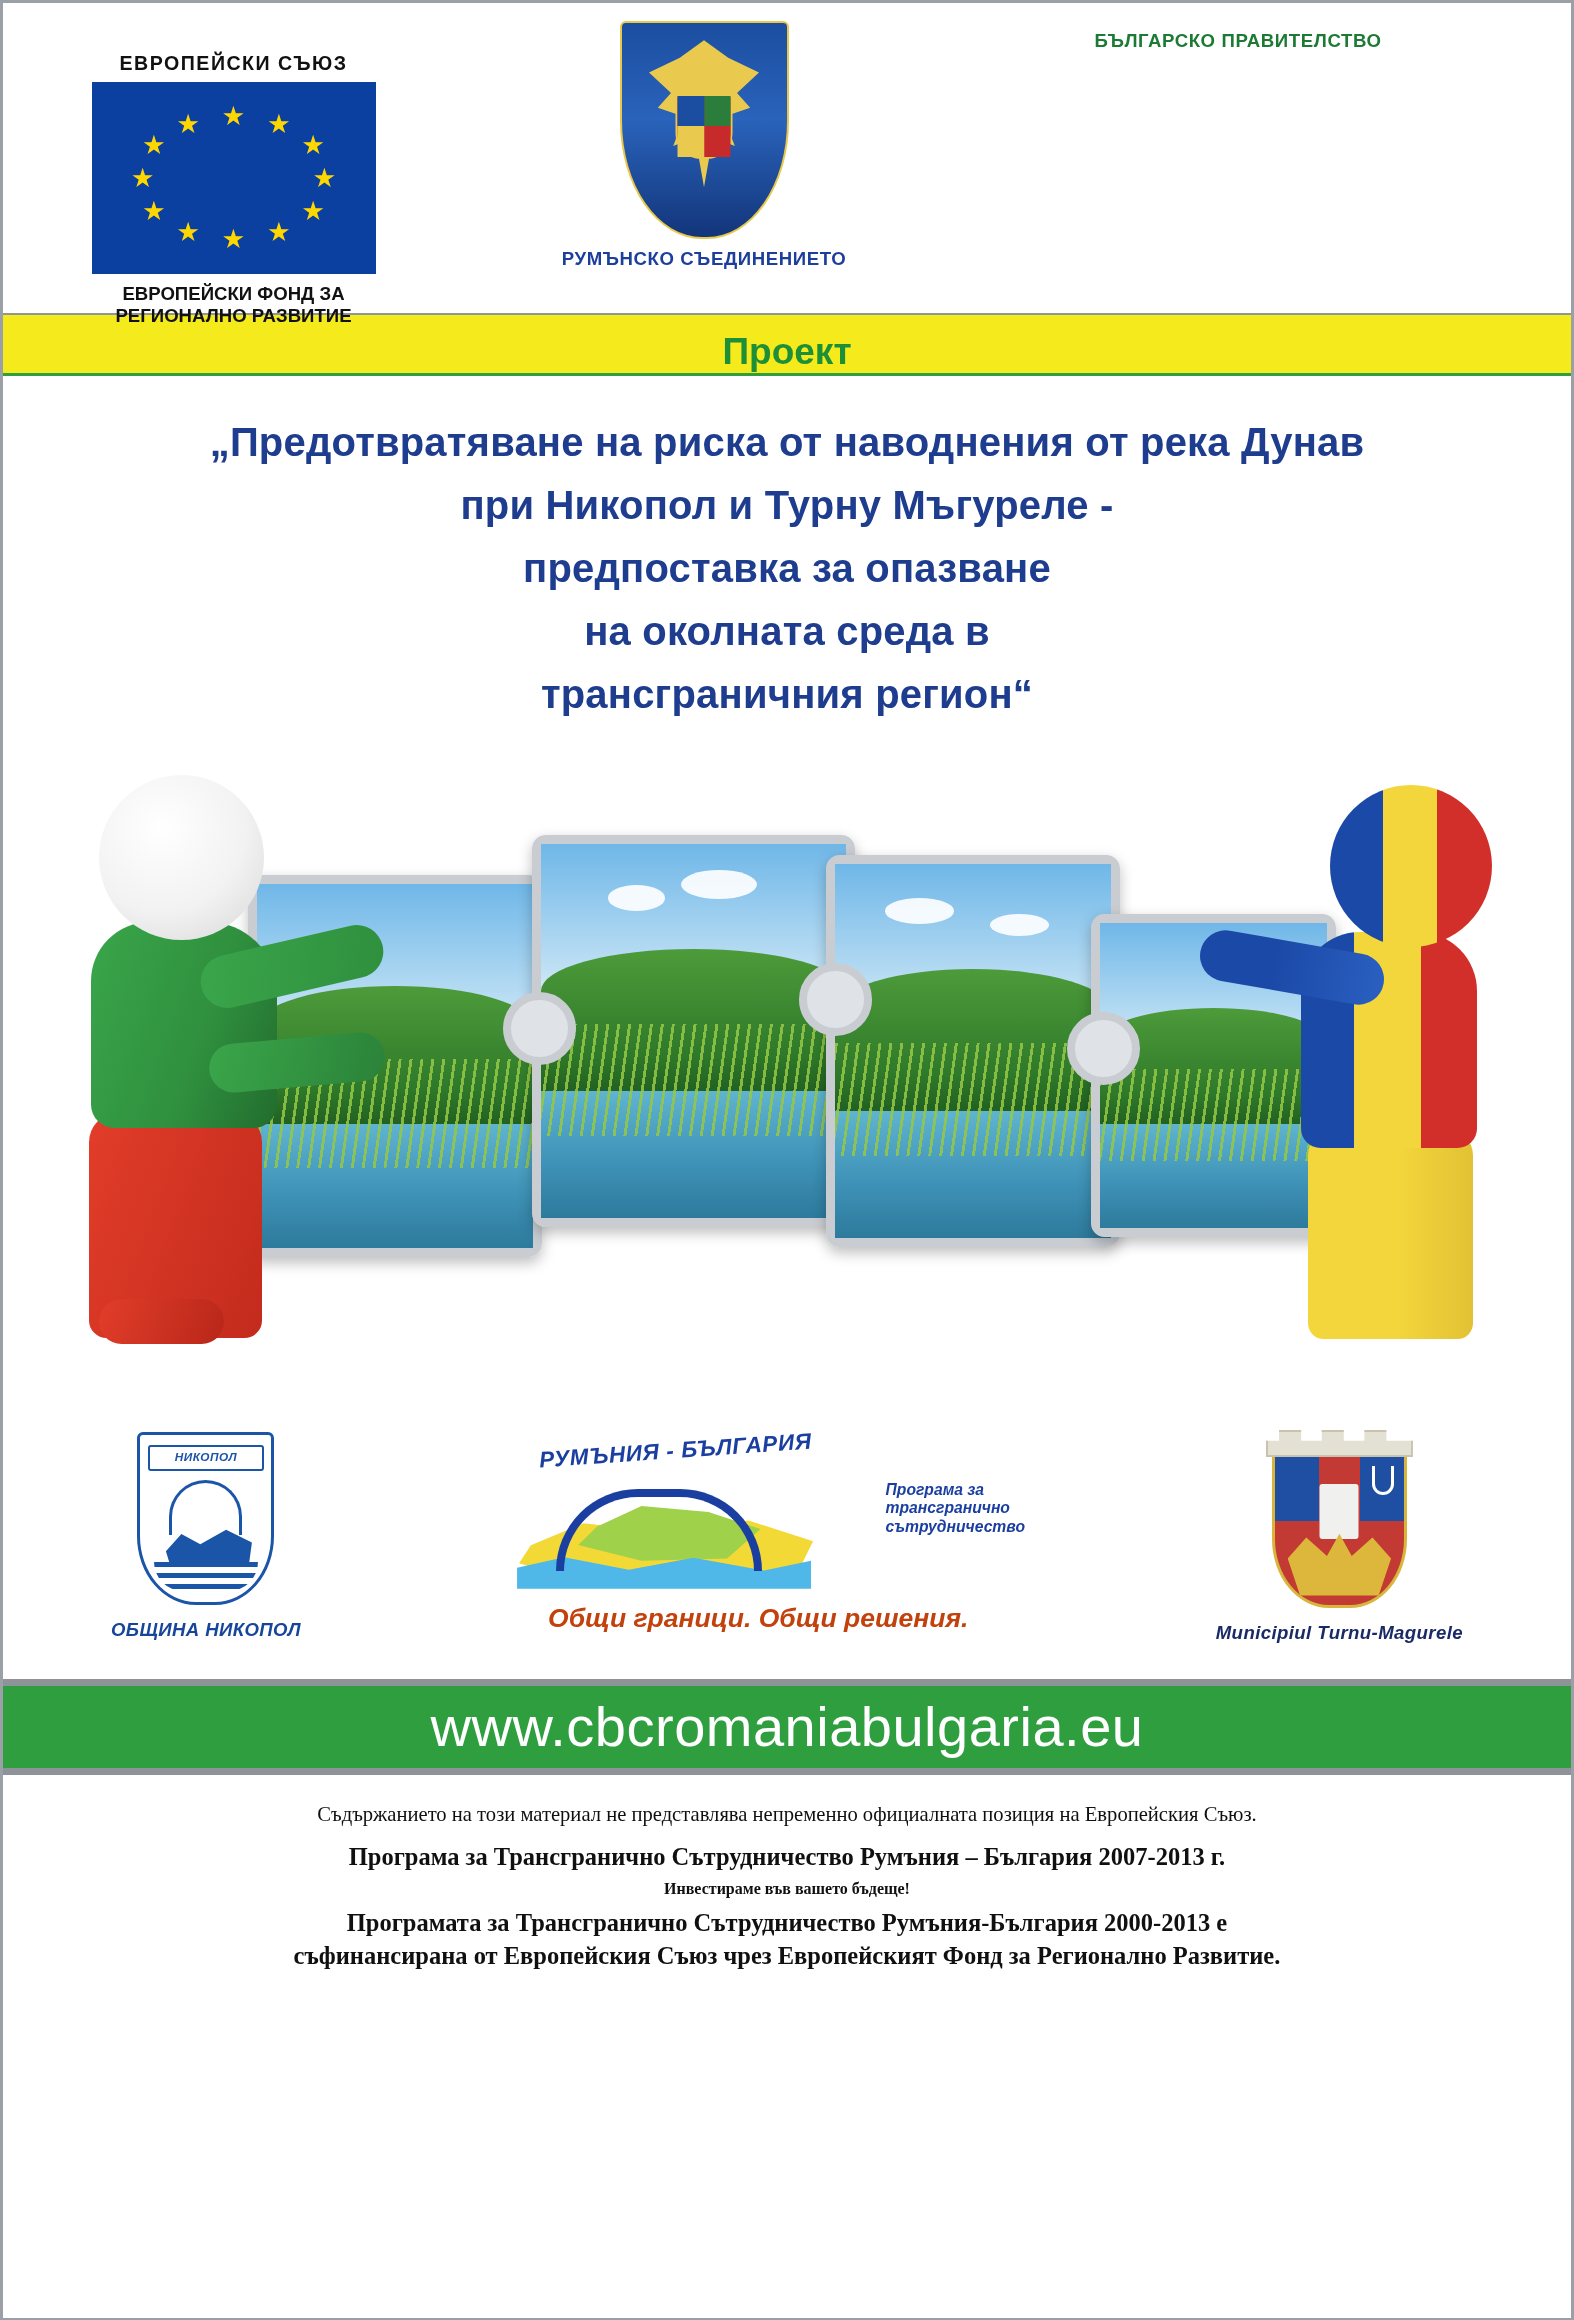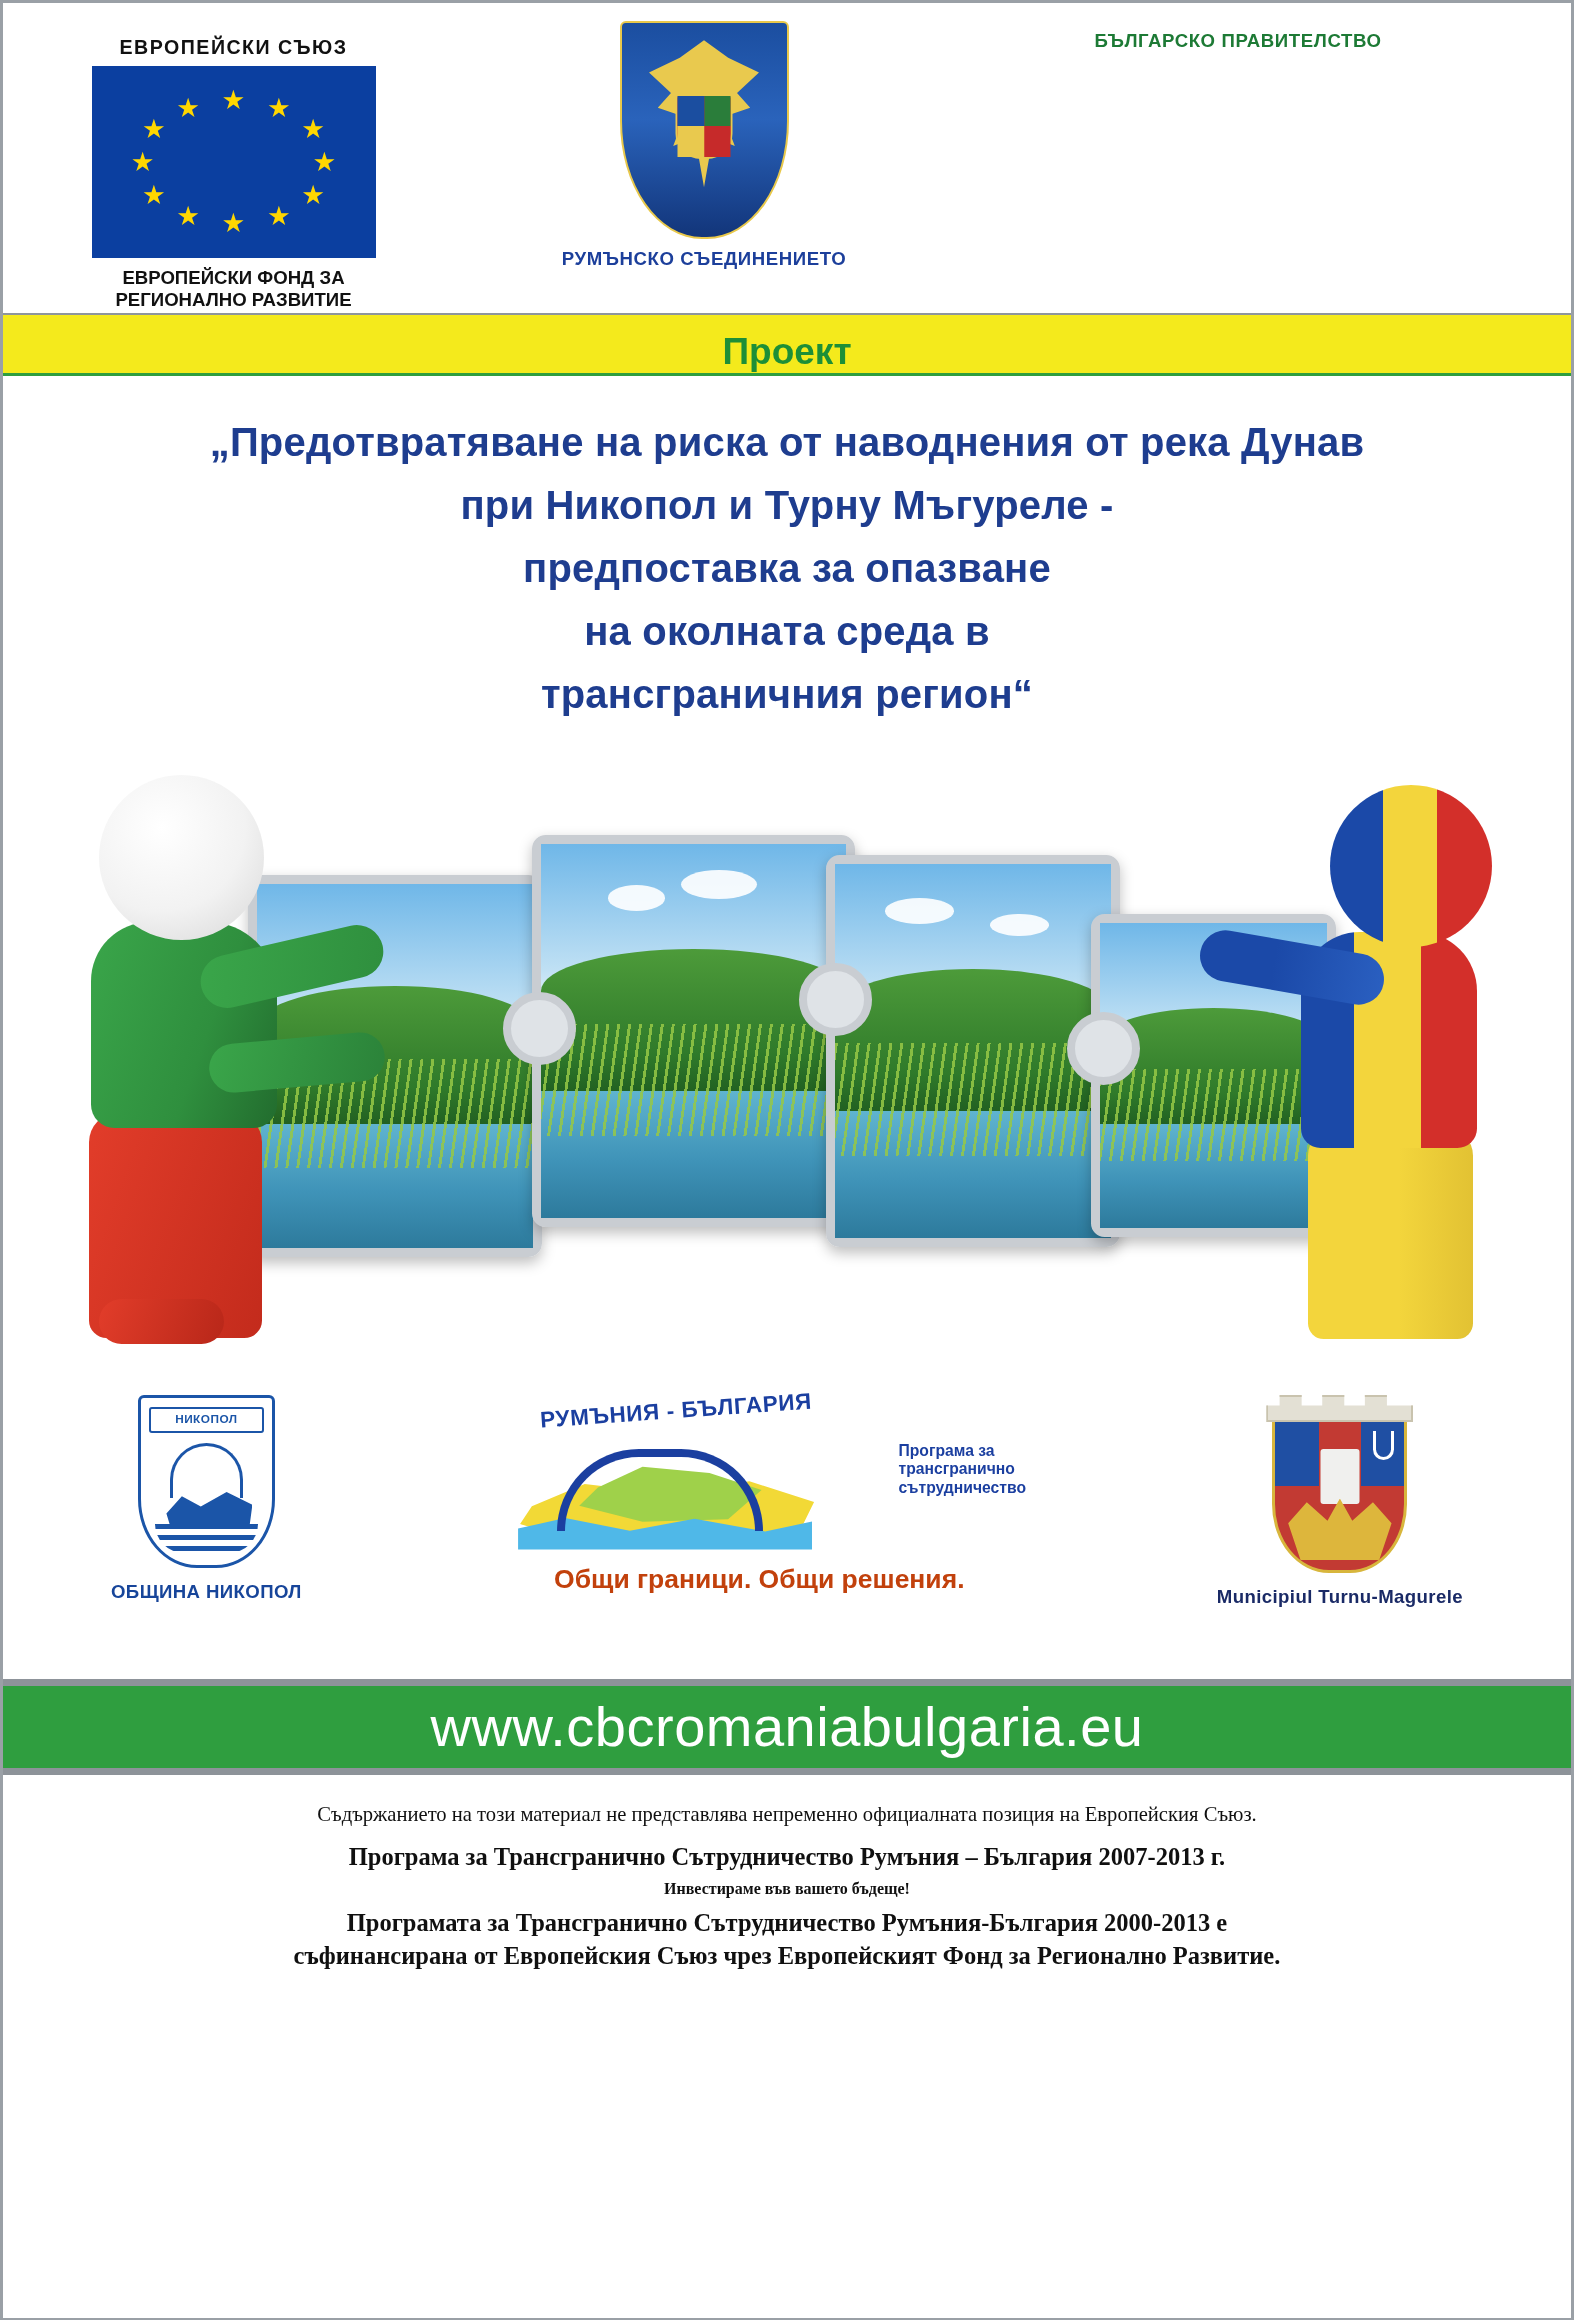--- a/index.html
+++ b/index.html
@@ -25,21 +25,21 @@
     border-bottom: 2.9px solid #8e959c;
     display: flex;
     align-items: flex-start;
   }
   .hdr-block {
     display: flex;
     flex-direction: column;
     align-items: center;
     justify-content: flex-start;
   }
-  .hdr-eu { width: 461px; padding-top: 33px; }
+  .hdr-eu { width: 461px; padding-top: 49px; }
   .hdr-ro { width: 480px; padding-top: 17.6px; }
   .hdr-bg { width: 588px; padding-top: 17.6px; }
 
   .eu-caption-top {
     font-size: 19.6px;
     font-weight: bold;
     letter-spacing: 1.5px;
     color: #111;
     margin-bottom: 6.9px;
   }
@@ -295,23 +295,24 @@
     width: 73px; height: 73px; border-radius: 50%;
     background: #dfe3e7;
     border: 8.8px solid #c9cdd2;
   }
 
   
   .logo-row {
     position: relative;
     height: 294px;
     display: flex;
-    align-items: flex-start;
+    align-items: center;
     justify-content: space-between;
     padding: 9.8px 108px 0 108px;
+    font-style: italic;
   }
   .logo-cell { display: flex; flex-direction: column; align-items: center; }
 
   .nikopol-crest {
     width: 137px; height: 173px;
     border: 3.9px solid #1b55a8;
     border-radius: 5.9px 5.9px 59px 59px / 5.9px 5.9px 69px 69px;
     position: relative;
     background: #ffffff;
   }

